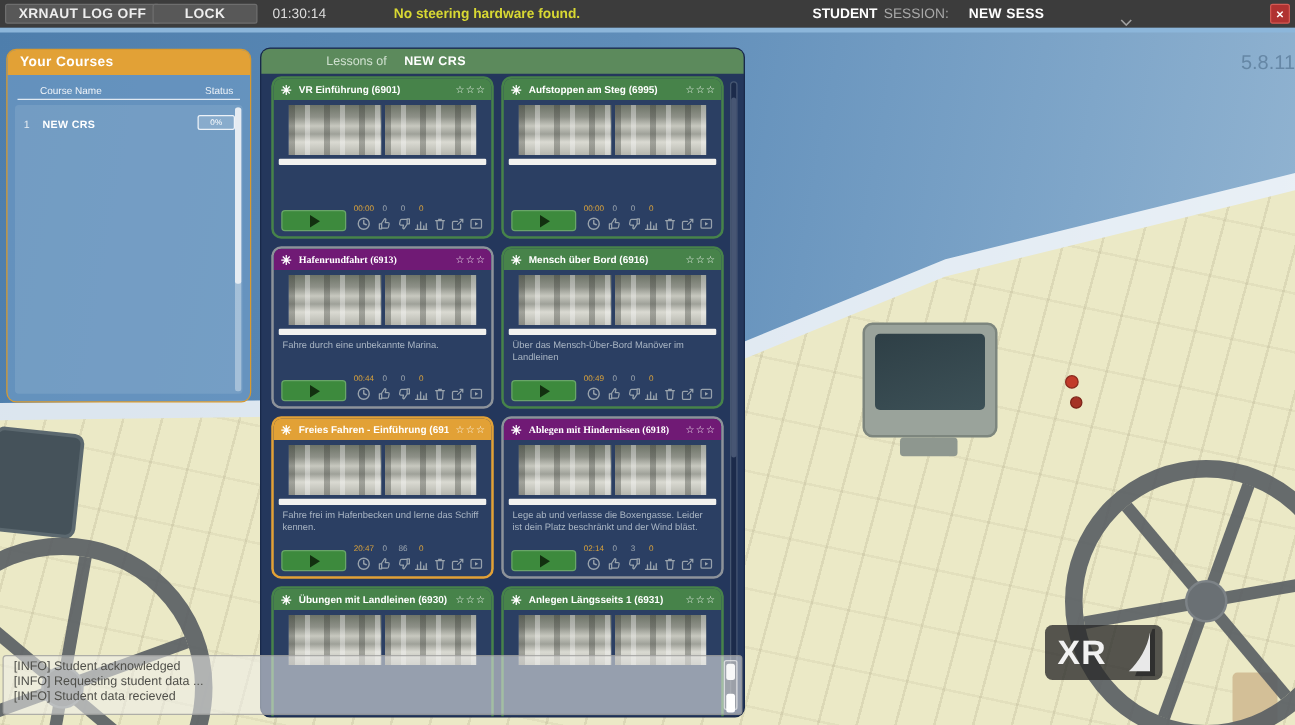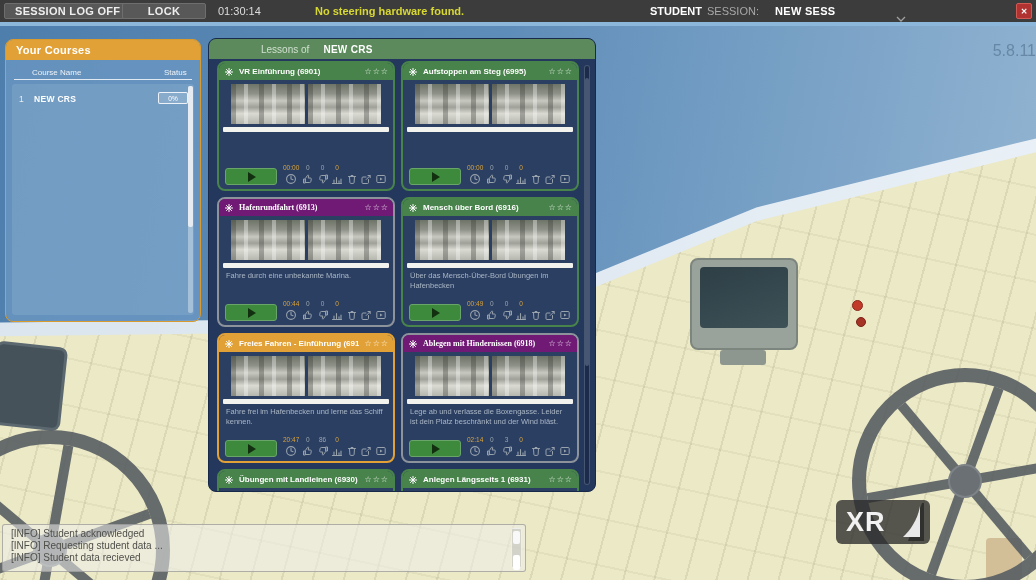--- a/index.html
+++ b/index.html
@@ -74,21 +74,21 @@
   .courses-scroll .thumb{position:absolute;left:0;top:0;width:100%;height:62%;
     background:#e6ecf2;border-radius:2px;}
   .course-row{position:absolute;left:0;top:6px;width:100%;height:20px;cursor:pointer;}
   .row-index{position:absolute;left:7px;top:4px;font-size:8.5px;color:#e9eef3;}
   .row-name{position:absolute;left:22px;top:4px;font-size:8.5px;font-weight:bold;color:#fff;letter-spacing:.3px;}
   .row-status{position:absolute;left:146px;top:2px;width:30px;height:12px;
     border:1px solid rgba(255,255,255,.85);border-radius:2px;background:rgba(255,255,255,.15);
     color:#fff;font-size:6.5px;display:flex;align-items:center;justify-content:center;cursor:pointer;}
 
   
-  .lessons{position:absolute;left:208px;top:38px;width:388px;height:454px;z-index:20;
+  .lessons{position:absolute;left:208px;top:38px;width:388px;height:536px;z-index:20;
     background:#24375c;border:1px solid #18294a;border-radius:8px;overflow:hidden;}
   .lessons-head{height:20px;background:#5c8a5c;display:flex;align-items:center;padding-left:52px;}
   .lessons-head .prefix{font-size:10px;color:#cfe0cf;}
   .lessons-head .cname{font-size:10px;font-weight:bold;color:#fff;margin-left:14px;letter-spacing:.3px;}
   .lessons-scroll{position:absolute;right:5px;top:26px;bottom:6px;width:6px;
     background:rgba(20,32,58,.5);border:1px solid rgba(150,165,185,.35);border-radius:3px;}
   .lessons-scroll .thumb{position:absolute;left:0;top:12px;width:100%;height:288px;
     background:rgba(125,140,165,.45);border-radius:3px;}
 
   .card{position:absolute;width:178px;height:130px;border-radius:8px;background:#2b3f63;
@@ -117,21 +117,21 @@
     display:flex;align-items:center;justify-content:center;cursor:pointer;}
   .playtri{width:0;height:0;border-left:8px solid #12300f;border-top:5px solid transparent;
     border-bottom:5px solid transparent;margin-left:2px;}
   .tgroups{flex:1;display:flex;align-items:flex-end;justify-content:space-between;}
   .tg{display:flex;flex-direction:column;align-items:center;gap:1px;cursor:pointer;}
   .tg .num{font-size:6.5px;color:#9aa4ae;line-height:1;height:7px;}
   .tg .num.orange{color:#d8a23c;}
   .tg svg{display:block;}
 
   
-  .logpanel{position:absolute;left:2px;top:524px;width:524px;height:48px;z-index:30;
+  .logpanel{position:absolute;left:2px;top:524px;width:592px;height:48px;z-index:30;
     background:rgba(238,238,236,.55);border:1px solid rgba(140,140,140,.65);border-radius:3px;overflow:hidden;padding-left:20px;}
   .logline{position:absolute;left:8px;font-size:10px;color:#4f4f4a;white-space:nowrap;}
   .log-scroll{position:absolute;right:3px;top:3px;bottom:3px;width:11px;
     background:rgba(175,175,175,.4);border:1px solid rgba(255,255,255,.6);border-radius:2px;}
   .log-scroll .t1{position:absolute;left:1px;top:2px;width:7px;height:13px;background:#f8f8f8;border-radius:2px;}
   .log-scroll .t2{position:absolute;left:1px;top:26px;width:7px;height:15px;background:#fff;border-radius:2px;}
 
   
   .brand{position:absolute;left:836px;top:500px;z-index:10;}
   .brand-row{display:flex;align-items:center;background:rgba(42,42,42,.78);border-radius:6px;
@@ -181,21 +181,21 @@
       <span class="brand-sail">
         <svg width="30" height="38" viewBox="0 0 30 38">
           <path d="M28 0 L14 38 L30 38 L30 0 Z" fill="#2a2a2a" opacity=".85"></path>
           <path d="M26 3 C24 15 17 27 9 34 L26 34 Z" fill="#e9e9e9"></path>
         </svg>
       </span>
     </div>
   </div>
 
   <div class="topbar">
-    <div class="tb btn-logoff">SESSION LOG OFF</div>
+    <div class="tb btn-logoff">XRNAUT LOG OFF</div>
     <div class="tb btn-lock">LOCK</div>
     <div class="tb-timer">01:30:14</div>
     <div class="tb-warning">No steering hardware found.</div>
     <div class="tb-user">STUDENT</div>
     <div class="tb-sess-label">SESSION:</div>
     <div class="tb-sess-value">NEW SESS</div>
     <div class="tb-chevron">
       <svg width="10" height="6" viewBox="0 0 10 6">
           <path d="M1 1l4 4 4-4" stroke="#a0a0a0" stroke-width="1.3" fill="none"></path>
         </svg>
@@ -465,21 +465,21 @@
             <span>☆</span>
             <span>☆</span>
             <span>☆</span>
           </span>
       </div>
       <div class="thumb-strip">
           <div class="half"></div>
           <div class="half"></div>
         </div>
       <div class="whiteband"></div>
-      <div class="desc">Über das Mensch-Über-Bord Übungen im Hafenbecken</div>
+      <div class="desc">Über das Mensch-Über-Bord Manöver im Landleinen</div>
       <div class="spacer"></div>
       <div class="toolbar">
         <div class="playbtn">
             <div class="playtri"></div>
           </div>
         <div class="tgroups">
           <div class="tg">
               <span class="num orange">00:49</span>
               <svg width="12" height="12" viewBox="0 0 12 12">
                 <g stroke="#98a2ac" stroke-width="1.1" fill="none" stroke-linecap="round">

